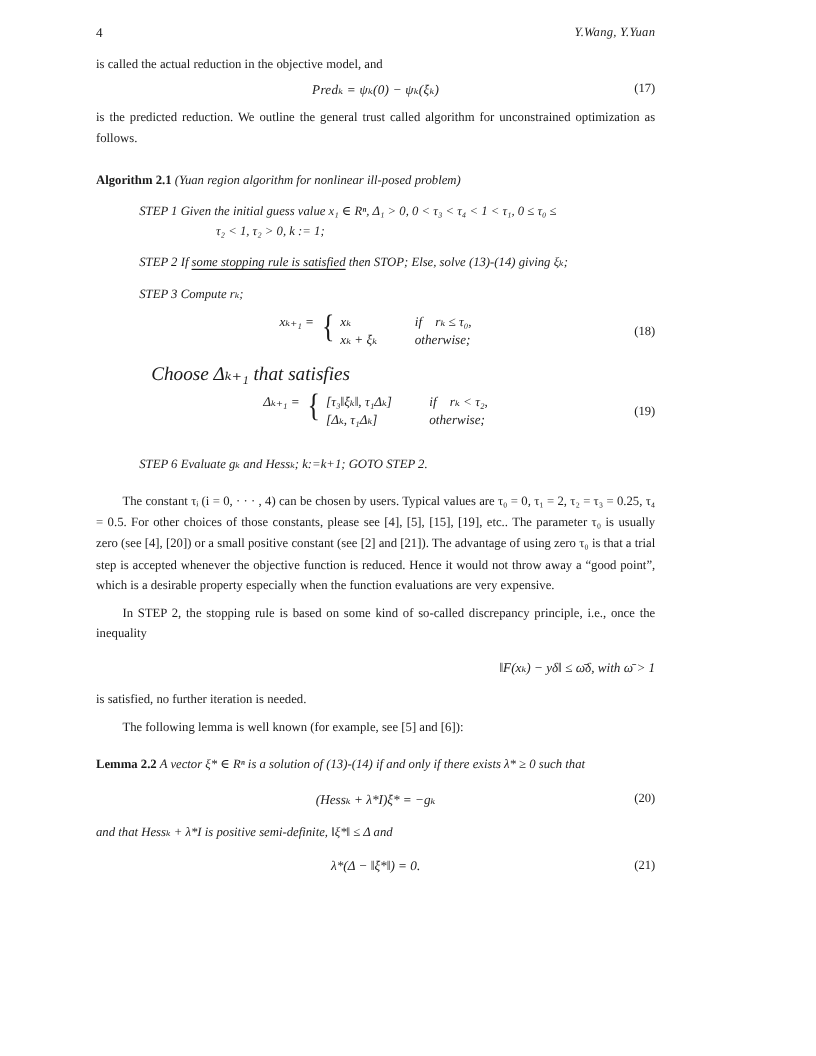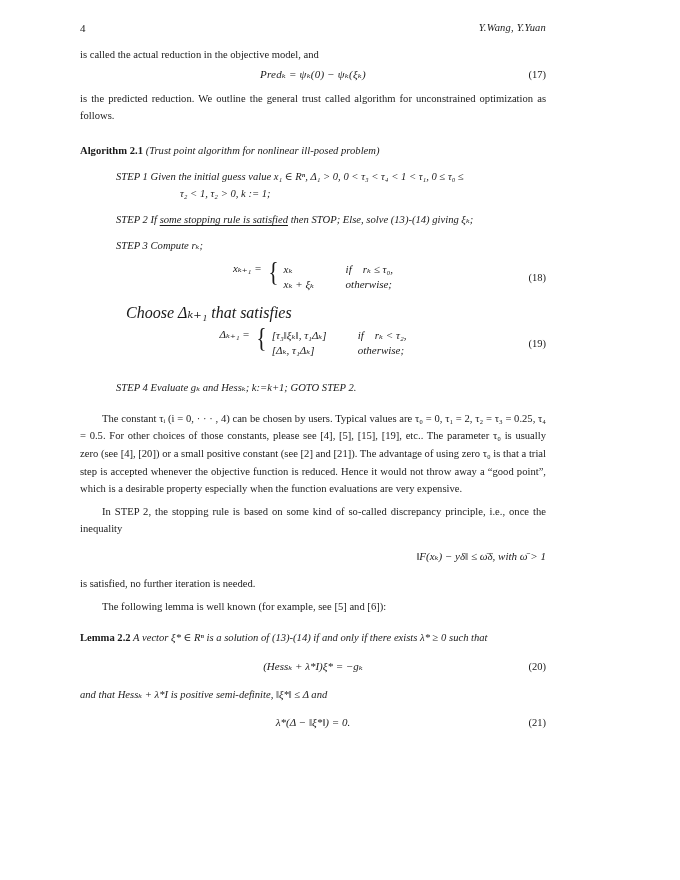--- a/index.html
+++ b/index.html
@@ -184,21 +184,21 @@
     </div>
 
     <div class="gap-xs"></div>
 
     <p class="para">is the predicted reduction.  We outline the general trust called algorithm for unconstrained optimization as follows.</p>
 
     <div class="gap-l"></div>
 
     <div class="alg-title">
       <b>Algorithm 2.1</b>
-      <span class="itl">(Trust point algorithm for nonlinear ill-posed problem)</span>
+      <span class="itl">(Yuan region algorithm for nonlinear ill-posed problem)</span>
     </div>
 
     <div class="gap-s"></div>
 
     <div class="step">
       <span class="hang">
         <span>STEP 1</span>
         <span>Given the initial guess value x₁ ∈ Rⁿ, Δ₁ &gt; 0, 0 &lt; τ₃ &lt; τ₄ &lt; 1 &lt; τ₁, 0 ≤ τ₀ ≤</span>
       </span>
       <span class="hang" style="padding-left:64px;text-indent:0;">τ₂ &lt; 1, τ₂ &gt; 0, k := 1;</span>
@@ -259,21 +259,21 @@
           </span>
         </span>
       </span>
       <span class="eqno">(19)</span>
     </div>
 
     <div class="gap-m"></div>
 
     <div class="step">
       <span class="hang">
-        <span>STEP 4</span>
+        <span>STEP 6</span>
         <span>Evaluate gₖ and Hessₖ; k:=k+1; GOTO STEP 2.</span>
       </span>
     </div>
 
     <div class="gap-m"></div>
 
     <p class="para indent">The constant τᵢ (i = 0, · · · , 4) can be chosen by users. Typical values are τ₀ = 0, τ₁ = 2, τ₂ = τ₃ = 0.25, τ₄ = 0.5. For other choices of those constants, please see [4], [5], [15], [19], etc.. The parameter τ₀ is usually zero (see [4], [20]) or a small positive constant (see [2] and [21]).  The advantage of using zero τ₀ is that a trial step is accepted whenever the objective function is reduced.  Hence it would not throw away a “good point”, which is a desirable property especially when the function evaluations are very expensive.</p>
 
     <div class="gap-xs"></div>
 

